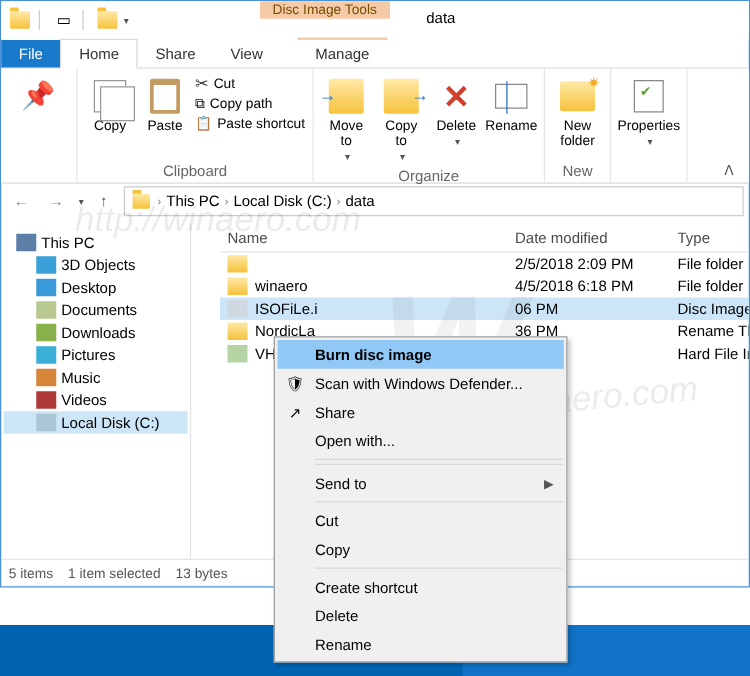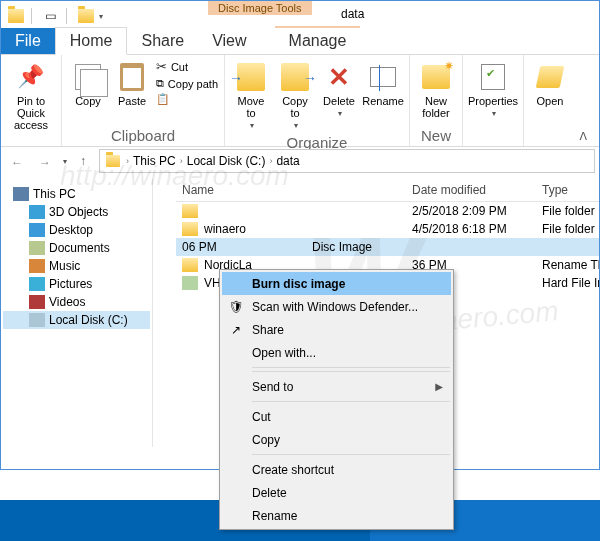--- a/index.html
+++ b/index.html
@@ -9,27 +9,27 @@
   .qat { display: flex; align-items: center; height: 100%; }
   .qat-icon { width: 22px; height: 22px; margin-left: 4px; display: flex; align-items: center; justify-content: center; }
   .folder-ico { width: 16px; height: 14px; background: linear-gradient(#ffe9a6,#f5c23b); border-radius: 1px; position:relative;}
   .folder-ico:before{content:'';position:absolute;top:-3px;left:0;width:7px;height:3px;background:#f5c23b;border-radius:1px 1px 0 0;}
   .vline { width:1px; height:16px; background:#ccc; margin:0 4px;}
   .dropdown-caret { font-size:8px; color:#555; margin-left:2px;}
   .context-tab { position:absolute; left:207px; top:0; height:44px; }
   .context-hdr { background:#f5cba7; color:#7a4a00; padding:1px 10px; font-size:11px; text-align:center;}
   .title-text { position:absolute; left:340px; top:6px; font-size:12px;}
   .tabs { height: 24px; display:flex; align-items:flex-end; border-bottom:1px solid #dadada;}
-  .tab { padding: 4px 14px; font-size:16px; color:#333; cursor:default;}
+  .tab { padding: 4px 14px; font-size:12px; color:#333; cursor:default;}
   .tab-file { background:#1979ca; color:#fff;}
   .tab-active { border:1px solid #dadada; border-bottom:1px solid #fff; margin-bottom:-1px; background:#fff;}
   .ribbon { height: 92px; background:#fff; border-bottom:1px solid #dadada; display:flex; }
   .group { border-right:1px solid #e5e5e5; padding:4px 6px 2px 6px; display:flex; flex-direction:column; justify-content:space-between; align-items:center;}
   .group-body { display:flex; align-items:flex-start; gap:4px;}
-  .group-label { font-size:15px; color:#666; text-align:center; margin-top:2px;}
+  .group-label { font-size:12px; color:#666; text-align:center; margin-top:2px;}
   .big-btn { display:flex; flex-direction:column; align-items:center; width:48px; font-size:11px; text-align:center; gap:2px; padding:2px;}
   .big-btn.narrow{width:40px;}
   .big-icon { width:32px; height:32px; display:flex; align-items:center; justify-content:center;}
   .small-items { display:flex; flex-direction:column; gap:3px; font-size:11px; }
   .small-item { display:flex; align-items:center; gap:4px;}
   .icon-pin { font-size:22px; color:#555;}
   .icon-copy { width:26px; height:26px; background:#fff; border:1px solid #999; position:relative;}
   .icon-copy:after{content:'';position:absolute;left:4px;top:4px;width:26px;height:26px;background:#fff;border:1px solid #999;}
   .icon-paste { width:24px; height:28px; background:#c49b63; border-radius:2px; position:relative;}
   .icon-paste:after{content:'';position:absolute;left:3px;top:5px;width:18px;height:20px;background:#fff;}
@@ -128,22 +128,20 @@
     <div class="tab">View</div>
     <div class="tab" style="margin-left:14px;border-top:2px solid #f5cba7">Manage</div>
   </div>
 
   <div class="ribbon">
     <div class="group">
       <div class="big-btn">
         <div class="big-icon">
             <span class="icon-pin">📌</span>
           </div>
-        <span style="white-space:pre-line">Pin to Quick
-access</span>
       </div>
       <div class="group-label"></div>
     </div>
 
     <div class="group">
       <div class="group-body">
         <div class="big-btn narrow">
           <div class="big-icon">
               <div class="icon-copy"></div>
             </div>
@@ -159,20 +157,21 @@
           <div class="small-item">
               <span class="icon-scissors">✂</span>
               <span>Cut</span>
             </div>
           <div class="small-item">
               <span>⧉</span>
               <span>Copy path</span>
             </div>
           <div class="small-item">
               <span>📋</span>
+              <span>Paste shortcut</span>
             </div>
         </div>
       </div>
       <div class="group-label">Clipboard</div>
     </div>
 
     <div class="group">
       <div class="group-body">
         <div class="big-btn narrow">
           <div class="big-icon">
@@ -226,31 +225,20 @@
           <div class="big-icon">
               <div class="icon-props"></div>
             </div>
           <span>Properties</span>
             <span class="dropdown-caret">▾</span>
         </div>
       </div>
       <div class="group-label"></div>
     </div>
 
-    <div class="group" style="border-right:none">
-      <div class="group-body">
-        <div class="big-btn narrow">
-          <div class="big-icon">
-              <div class="icon-open"></div>
-            </div>
-          <span>Open</span>
-        </div>
-      </div>
-      <div class="group-label"></div>
-    </div>
 
     <span class="arrow-up">ᐱ</span>
   </div>
 
   <div class="addr">
     <div class="nav-btn">←</div>
     <div class="nav-btn">→</div>
     <span class="dropdown-caret">▾</span>
     <div class="nav-btn enabled">↑</div>
     <div class="addrbar">
@@ -276,26 +264,30 @@
         </div>
       <div class="tree-item indent">
           <span class="tree-ico ico-desk"></span>
           <span>Desktop</span>
         </div>
       <div class="tree-item indent">
           <span class="tree-ico ico-doc"></span>
           <span>Documents</span>
         </div>
       <div class="tree-item indent">
+          <span class="tree-ico ico-down"></span>
+          <span>Downloads</span>
+        </div>
+      <div class="tree-item indent">
+          <span class="tree-ico ico-pic"></span>
+          <span>Pictures</span>
+        </div>
+      <div class="tree-item indent">
           <span class="tree-ico ico-music"></span>
           <span>Music</span>
-        </div>
-      <div class="tree-item indent">
-          <span class="tree-ico ico-pic"></span>
-          <span>Pictures</span>
         </div>
       <div class="tree-item indent">
           <span class="tree-ico ico-vid"></span>
           <span>Videos</span>
         </div>
       <div class="tree-item indent sel">
           <span class="tree-ico ico-disk"></span>
           <span>Local Disk (C:)</span>
         </div>
     </div>
@@ -316,20 +308,24 @@
           </div>
           <div class="frow">
             <div class="fcell-name">
               <span class="file-ico file-folder"></span>
               <span>winaero</span>
             </div>
             <div class="fcell-date">4/5/2018 6:18 PM</div>
             <div class="fcell-type">File folder</div>
           </div>
           <div class="frow sel">
+            <div class="fcell-name">
+              <span class="file-ico file-iso"></span>
+              <span>ISOFiLe.i</span>
+            </div>
             <div class="fcell-date">06 PM</div>
             <div class="fcell-type">Disc Image</div>
           </div>
           <div class="frow">
             <div class="fcell-name">
               <span class="file-ico file-folder"></span>
               <span>NordicLa</span>
             </div>
             <div class="fcell-date">36 PM</div>
             <div class="fcell-type">Rename Tl</div>
@@ -339,20 +335,25 @@
               <span class="file-ico file-vhd"></span>
               <span>VHDFiLe</span>
             </div>
             <div class="fcell-date">06 PM</div>
             <div class="fcell-type">Hard File Ir</div>
           </div>
         </div>
     </div>
   </div>
 
+  <div class="status">
+    <span>5 items</span>
+    <span>1 item selected</span>
+    <span>13 bytes</span>
+  </div>
 </div>
 
 <div class="taskbar"></div>
 
 <div class="ctxmenu">
   <div class="ctx-item hl bold">
       <span>Burn disc image</span>
     </div>
   <div class="ctx-item">
       <span class="ctx-ico">🛡</span>

